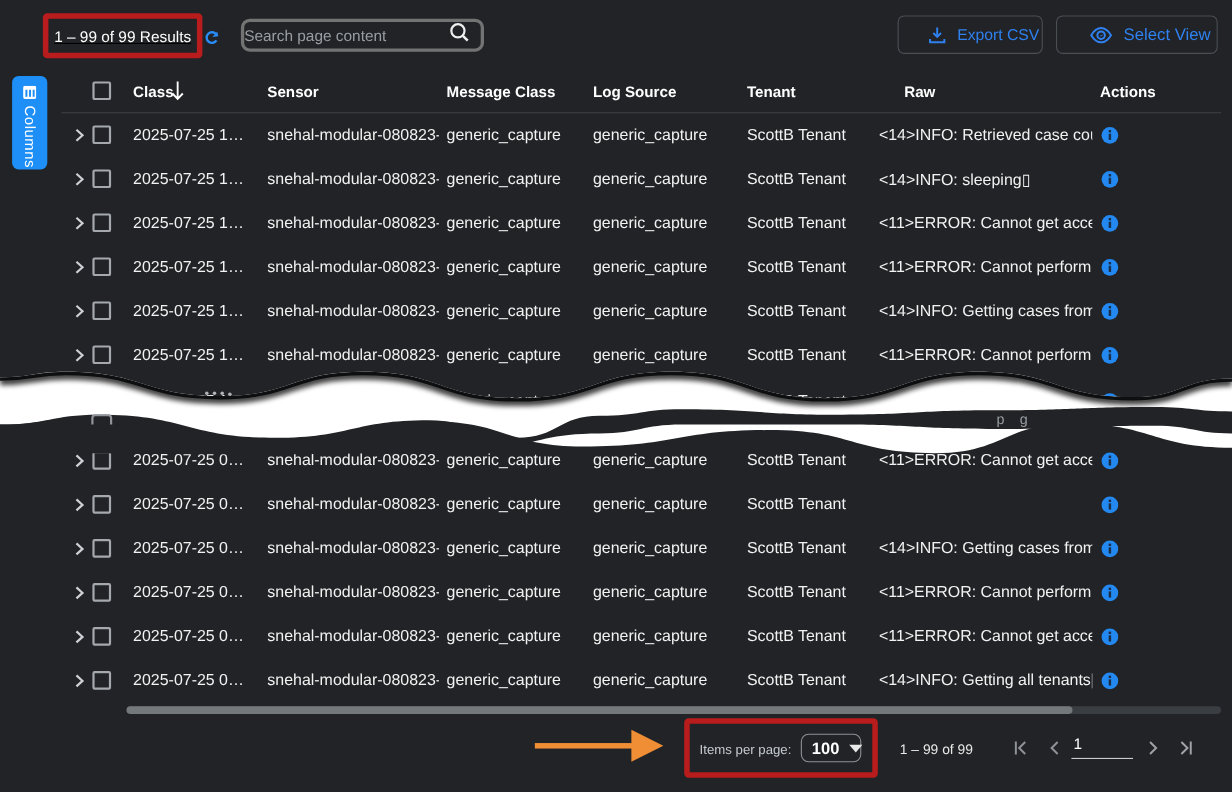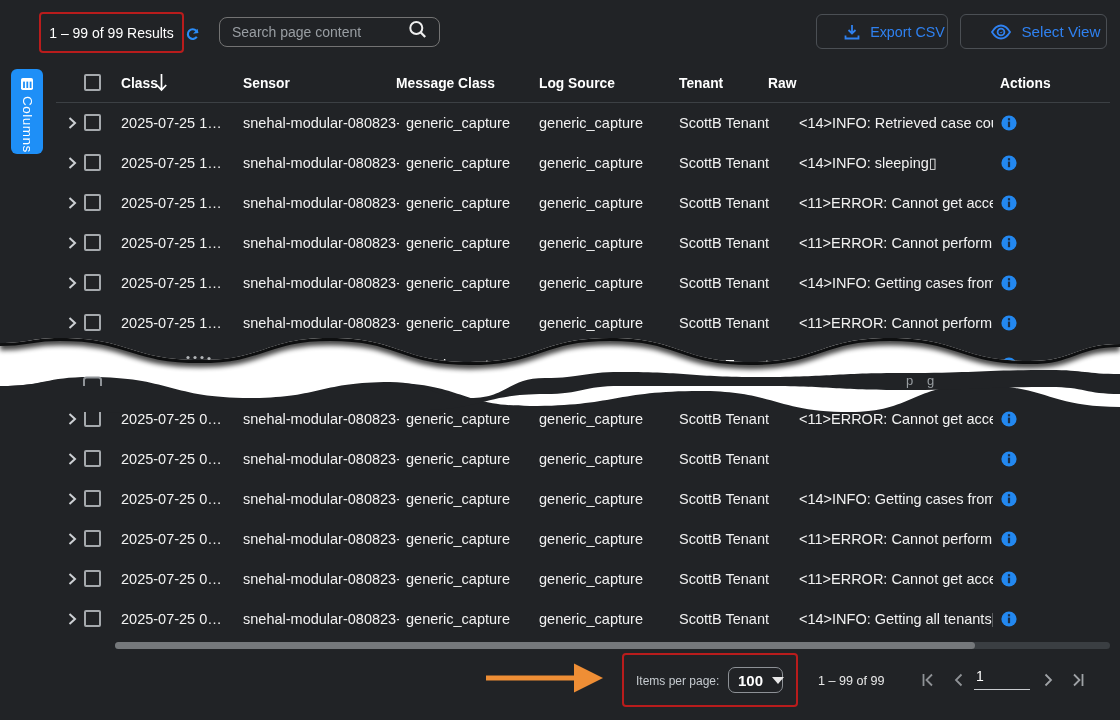--- a/index.html
+++ b/index.html
@@ -1,24 +1,24 @@
 <!DOCTYPE html>
 <html><head>
 
 <meta charset="utf-8">
 <style>
   * { margin:0; padding:0; box-sizing:border-box; }
   html,body { width:1120px; height:720px; overflow:hidden; }
   body { background:#212326; font-family:"Liberation Sans", sans-serif; position:relative; }
   .abs { position:absolute; }
   
-  .obox { position:absolute; border:2px solid #b91c1c; border-radius:4px; }
+  .obox { position:absolute; border:5px solid #b91c1c; border-radius:4px;text-decoration:underline; }
   #res-box { left:39px; top:12px; width:145px; height:41px; display:flex; align-items:center; justify-content:center; }
   #res-box span { color:#fff; font-size:14px; white-space:nowrap; }
-  #search { position:absolute; left:219px; top:17px; width:221px; height:30px; border:1px solid #737373; border-radius:8px; background:transparent; color:#999ea3; font-size:14px; display:flex; align-items:center; padding-left:12px; }
+  #search { position:absolute; left:219px; top:17px; width:221px; height:30px; border:3px solid #737373; border-radius:8px; background:transparent; color:#999ea3; font-size:14px; display:flex; align-items:center; }
   .btn { position:absolute; height:35px; border:1px solid #4b4f54; border-radius:6px; display:flex; align-items:center; justify-content:center; gap:9px; color:#2f81f0; font-size:14.3px; top:14px;padding-left:24px; }
   #btn-export { left:816px; width:132px; }
   #btn-view { left:960px; width:147px; }
   
   #coltab { position:absolute; left:11px; top:68.5px; width:32px; height:85px; background:#1e8ff7; border-radius:6px; display:flex; flex-direction:column; align-items:center; padding-top:9px; }
   #coltab .vtext { color:#fff; font-size:13.5px; writing-mode:vertical-rl; margin-top:6px; letter-spacing:0.5px; }
   
   .hdr { position:absolute; top:63px; height:40px; display:flex; align-items:center; color:#fff; font-weight:bold; font-size:13.8px; }
   #hdrline { position:absolute; left:56px; top:102px; width:1054px; height:1px; background:#3c4044; }
   .row { position:absolute; left:0; width:1120px; height:40px; }
@@ -82,24 +82,24 @@
     </svg>
     <div class="vtext">Columns</div>
   </div>
 
   <div class="cbx" style="top:74px"></div>
   <div class="hdr" style="left:121px">Class</div>
   <svg class="abs" style="left:154px;top:73px" width="15" height="19" viewBox="0 0 15 19">
     <path d="M7.5 1 L7.5 16.5 M2.8 12 L7.5 17 L12.2 12" fill="none" stroke="#fff" stroke-width="1.7"></path>
   </svg>
   <div class="hdr" style="left:243px">Sensor</div>
-  <div class="hdr" style="left:396px">Message Class</div>
+  <div class="hdr" style="left:406px">Message Class</div>
   <div class="hdr" style="left:539px">Log Source</div>
   <div class="hdr" style="left:679px">Tenant</div>
-  <div class="hdr" style="left:768px">Raw</div>
+  <div class="hdr" style="left:822px">Raw</div>
   <div class="hdr" style="left:1000px">Actions</div>
   <div id="hdrline"></div>
   <div id="rows">
     <div class="row" style="top:103px">
     <svg class="chev" viewBox="0 0 14 14">
         <path d="M4.5 2 L10 7 L4.5 12" fill="none" stroke="#cdd0d4" stroke-width="2"></path>
       </svg>
     <div class="cbx"></div>
     <div class="cell c-time">2025-07-25 1…</div>
     <div class="cell c-sensor">snehal-modular-080823-</div>

